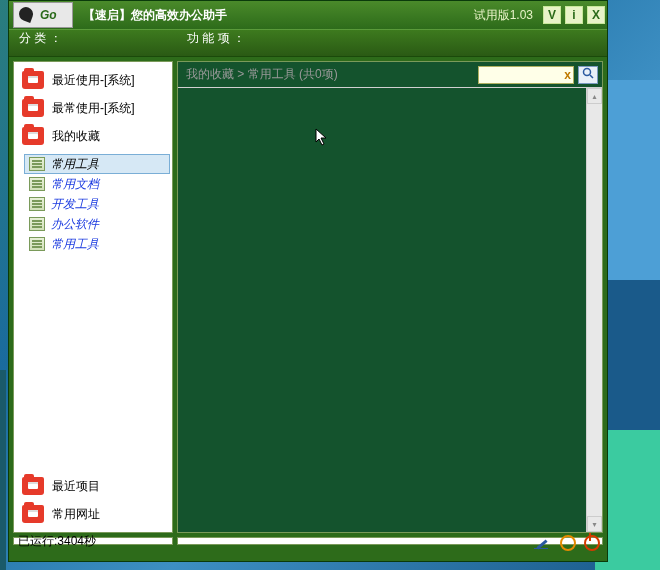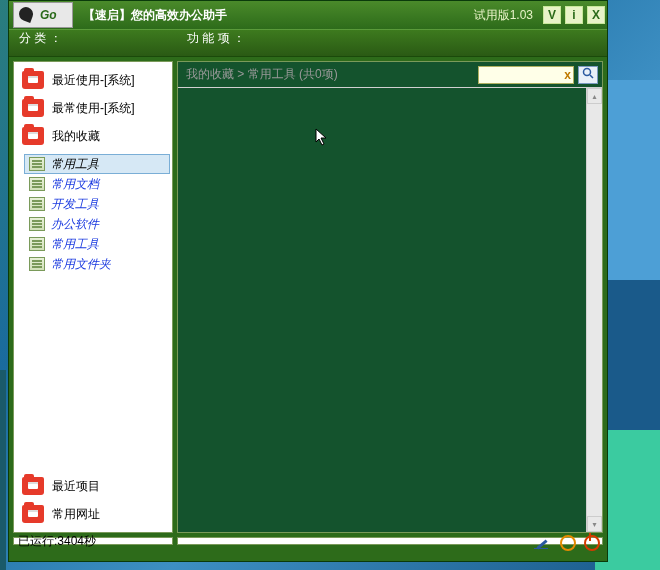--- a/index.html
+++ b/index.html
@@ -258,24 +258,20 @@
           <span>开发工具</span>
         </div>
         <div class="sub-item">
           <span class="doc-icon"></span>
           <span>办公软件</span>
         </div>
         <div class="sub-item">
           <span class="doc-icon"></span>
           <span>常用工具</span>
         </div>
-        <div class="sub-item">
-          <span class="doc-icon"></span>
-          <span>常用文件夹</span>
-        </div>
       </div>
 
       <div class="spacer"></div>
 
       <div class="cat-item">
         <span class="folder-icon"></span>
         <span>最近项目</span>
       </div>
       <div class="cat-item">
         <span class="folder-icon"></span>

